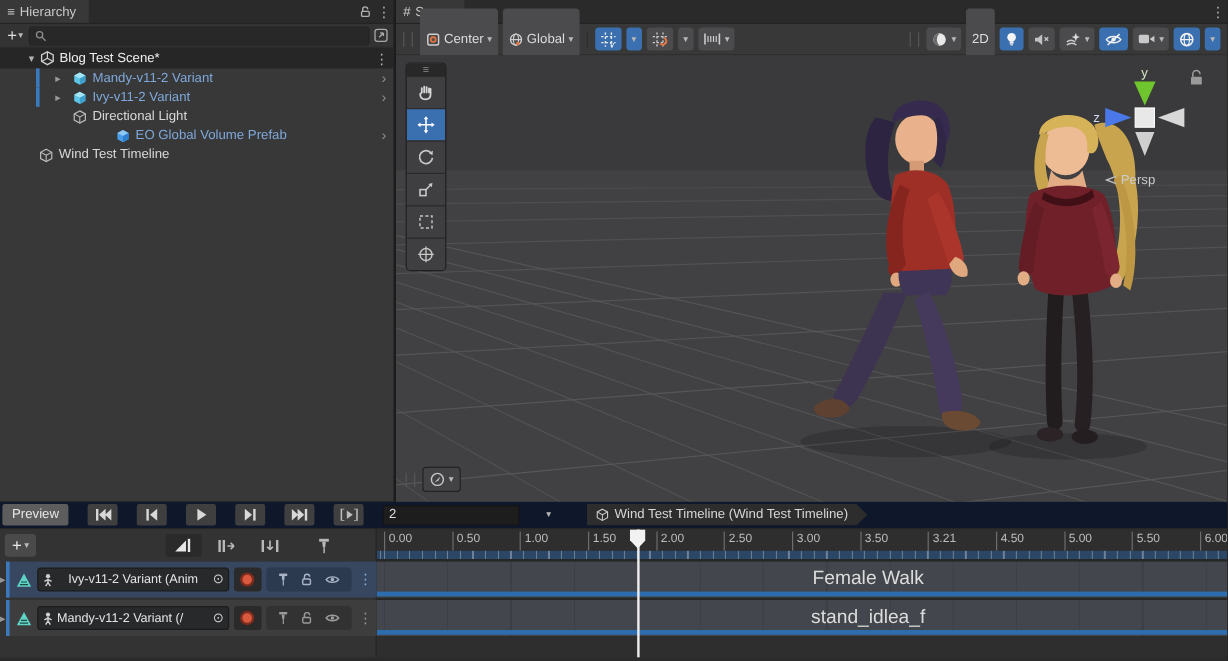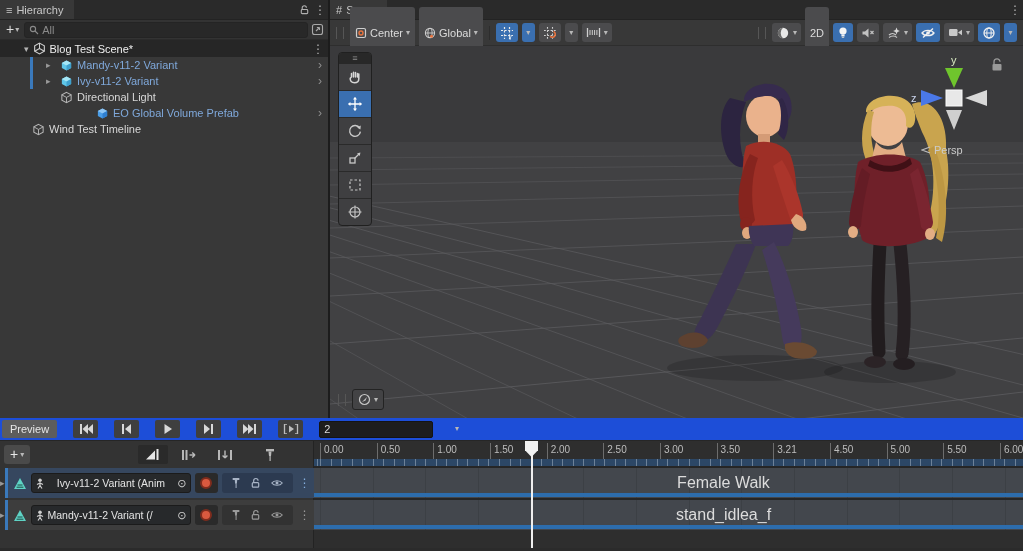--- a/index.html
+++ b/index.html
@@ -63,21 +63,21 @@
   .toolbtn{height:26px;display:flex;align-items:center;justify-content:center;border-top:1px solid #2a2a2a;}
   .toolbtn.sel{background:#3a6fb0;}
   .gizmo{position:absolute;right:16px;top:4px;width:116px;height:108px;}
   .gizmo .persp{position:absolute;left:30px;bottom:2px;display:flex;align-items:center;gap:3px;color:#cbcbcb;}
   .camoverlay{position:absolute;left:8px;bottom:8px;display:flex;align-items:center;gap:4px;}
   .camoverlay .btn{height:19px;background:#434345;border:1px solid #232323;border-radius:3px;display:flex;align-items:center;gap:3px;padding:0 5px;}
 
   
   .timeline{height:133px;display:flex;flex-direction:column;background:#333;}
   .timeline .tabbar{background:#262626;}
-  .ttoolbar{height:22px;background:#1d4ed8;display:flex;align-items:center;gap:16px;padding:0 2px;border-bottom:1px solid #262626;}
+  .ttoolbar{height:22px;background:#0f172a;display:flex;align-items:center;gap:16px;padding:0 2px;border-bottom:1px solid #262626;}
   .previewbtn{height:18px;background:#5d5d5d;border-radius:2px;display:flex;align-items:center;padding:0 8px;color:#e6e6e6;}
   .transport{height:18px;width:25px;background:#3f3f3f;border-radius:2px;display:flex;align-items:center;justify-content:center;}
   .framefield{width:104px;height:15px;background:#1d1d1d;border:1px solid #141414;border-radius:2px;
               color:#dadada;font:11px "Liberation Sans",sans-serif;padding:0 4px;outline:none;}
   .tcaret{width:16px;display:flex;justify-content:center;}
   .breadcrumb{margin-left:8px;height:18px;background:#2d2d2d;display:flex;align-items:center;gap:4px;
               padding:0 16px 0 7px;color:#d6d6d6;
               clip-path:polygon(0 0,calc(100% - 9px) 0,100% 50%,calc(100% - 9px) 100%,0 100%);}
   .tcontent{flex:1;display:flex;min-height:0;}
   .theader{width:313px;background:#333;border-right:1px solid #232323;display:flex;flex-direction:column;}
@@ -154,21 +154,20 @@
           <span class="pl">+</span>
           <span class="caret">▾</span>
         </div>
         <div class="searchbox">
           <span>
             <svg width="10" height="10" viewBox="0 0 10 10">
                 <circle cx="4" cy="4" r="2.6" fill="none" stroke="#8a8a8a" stroke-width="1.1"></circle>
                 <line x1="6" y1="6" x2="9" y2="9" stroke="#8a8a8a" stroke-width="1.1"></line>
               </svg>
           </span>
-          <input placeholder="All" style="">
         </div>
         <div>
           <svg width="13" height="13" viewBox="0 0 13 13">
               <rect x="1.5" y="1.5" width="10" height="10" rx="2" fill="none" stroke="#a8a8a8" stroke-width="1.1"></rect>
               <path d="M5 8 L8.5 4.5 M8.5 4.5 h-2.6 M8.5 4.5 v2.6" stroke="#a8a8a8" stroke-width="1.1" fill="none"></path>
             </svg>
         </div>
       </div>
 
       <div class="tree">
@@ -568,20 +567,29 @@
       <div class="transport">
         <svg width="16" height="10" viewBox="0 0 16 10">
             <path d="M4 0 H1.5 V10 H4 M12 0 H14.5 V10 H12" fill="none" stroke="#bdbdbd" stroke-width="1.3"></path>
             <path d="M6 1.5 11 5 6 8.5 Z" fill="#bdbdbd"></path>
           </svg>
       </div>
       <input class="framefield" value="2" style="">
       <div class="tcaret">
           <span class="caret">▾</span>
         </div>
+      <div class="breadcrumb">
+        <span>
+          <svg width="12" height="12" viewBox="0 0 14 14">
+              <path d="M7 1.5 12 4.2 V9.8 L7 12.5 2 9.8 V4.2 Z" fill="none" stroke="#c8c8c8" stroke-width="1.1"></path>
+              <path d="M7 6.9 12 4.2 M7 6.9 2 4.2 M7 6.9 V12.5" stroke="#c8c8c8" stroke-width="1"></path>
+            </svg>
+        </span>
+        <span>Wind Test Timeline (Wind Test Timeline)</span>
+      </div>
     </div>
 
     <div class="tcontent">
 
       <div class="theader">
         <div class="thead-toolbar">
           <div class="addbtn">
             <span class="pl">+</span>
             <span class="caret">▾</span>
           </div>

